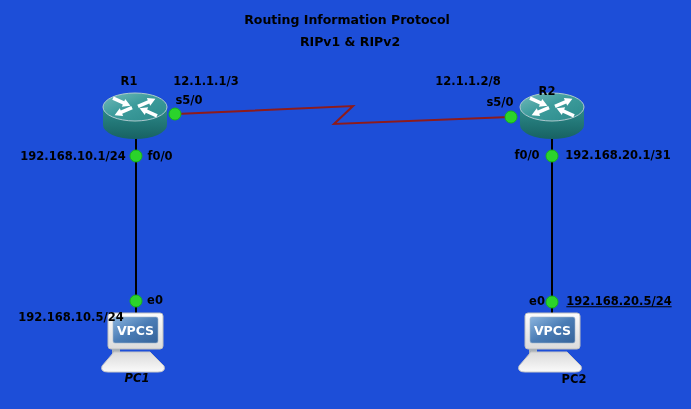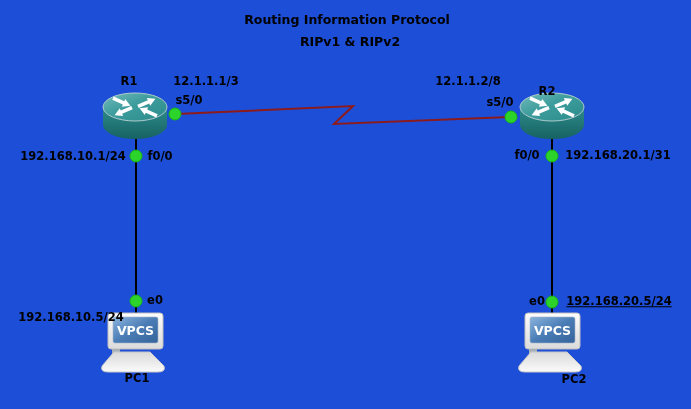--- a/index.html
+++ b/index.html
@@ -139,21 +139,21 @@
     </defs>
     <rect x="8" y="3" width="55" height="36" rx="3" fill="url(#pc2frame)" stroke="#BFBFBF" stroke-width="1"></rect>
     <rect x="13" y="7" width="45" height="26" rx="2" fill="url(#pc2scr)" stroke="#9FB6CE" stroke-width="0.6"></rect>
     <text x="35.5" y="25" font-size="12.5" font-weight="bold" fill="#FFFFFF" text-anchor="middle" font-family="DejaVu Sans, Liberation Sans, sans-serif">VPCS</text>
     <rect x="12" y="39" width="8" height="6" fill="#A9B1B8"></rect>
     <path d="M14,42 L50,42 L64,56 Q66,62 58,62 L8,62 Q0,62 2,56 Z" fill="url(#pc2base)" stroke="#C8C8C8" stroke-width="1"></path>
   </svg>
 
   <div class="lbl" style="left:129px;top:82px;">R1</div>
   <div class="lbl" style="left:547px;top:92px;">R2</div>
-  <div class="lbl" style="left:137px;top:379px;">PC1</div>
+  <div class="lbl" style="left:137px;top:379px;font-style:italic;">PC1</div>
   <div class="lbl" style="left:554px;top:380px;padding-left:40px;">PC2</div>
 
   <div class="lbl" style="left:206px;top:82px;">12.1.1.1/3</div>
   <div class="lbl" style="left:189px;top:101px;">s5/0</div>
   <div class="lbl" style="left:468px;top:82px;">12.1.1.2/8</div>
   <div class="lbl" style="left:500px;top:103px;">s5/0</div>
 
   <div class="lbl" style="left:73px;top:157px;">192.168.10.1/24</div>
   <div class="lbl" style="left:160px;top:157px;">f0/0</div>
   <div class="lbl" style="left:71px;top:318px;">192.168.10.5/24</div>

